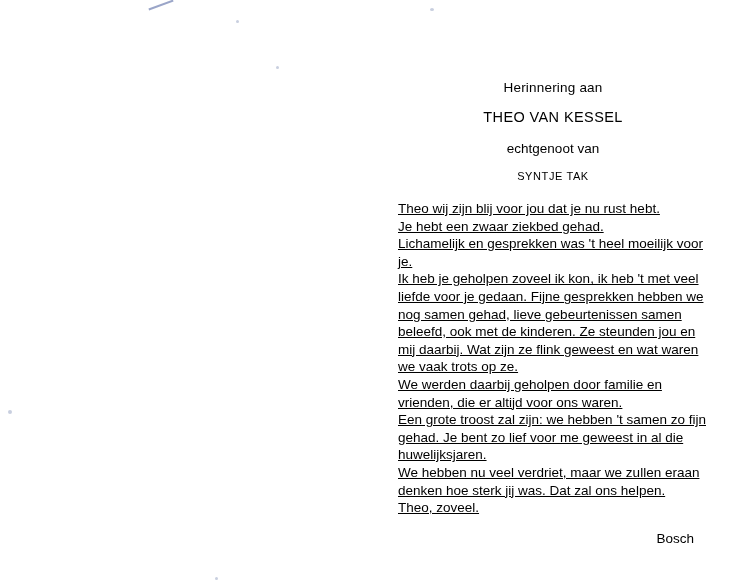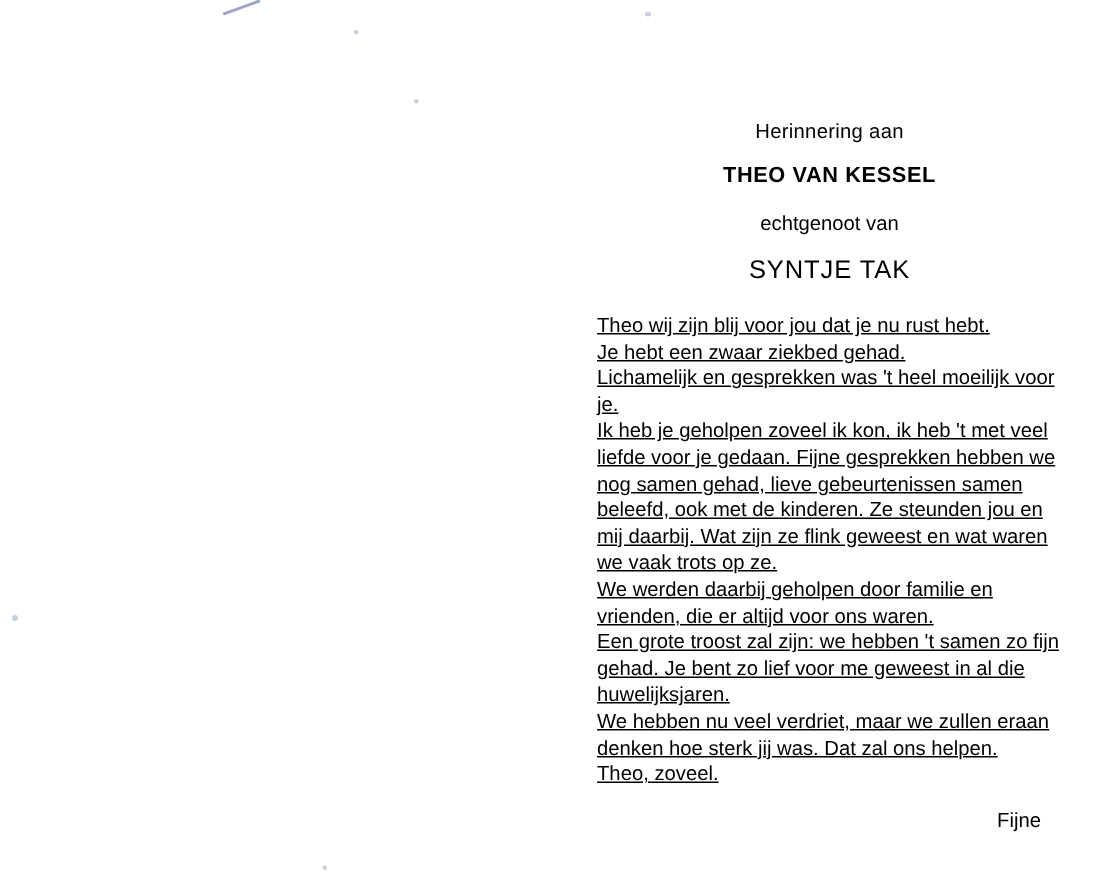--- a/index.html
+++ b/index.html
@@ -41,30 +41,30 @@
   .centered {
     text-align: center;
   }
   .line-herinnering {
     font-size: 13.5px;
     letter-spacing: .2px;
     margin-bottom: 14px;
   }
   .line-name {
     font-size: 14.5px;
-    font-weight: bold;
+    font-weight: normal;
     letter-spacing: .4px;
     margin-bottom: 16px;
   }
   .line-echtgenoot {
     font-size: 13.5px;
     margin-bottom: 14px;
   }
   .line-spouse {
-    font-size: 17px;
+    font-size: 11px;
     letter-spacing: .6px;
     margin-bottom: 18px;
   }
   .dates {
     font-size: 13.5px;
     line-height: 18px;
     margin-bottom: 16px;
     text-align: center;
   }
   .body-text {
@@ -110,16 +110,16 @@
       <p>Theo wij zijn blij voor jou dat je nu rust hebt.</p>
       <p>Je hebt een zwaar ziekbed gehad.</p>
       <p>Lichamelijk en gesprekken was 't heel moeilijk voor je.</p>
       <p>Ik heb je geholpen zoveel ik kon, ik heb 't met veel liefde voor je gedaan. Fijne gesprekken hebben we nog samen gehad, lieve gebeurtenissen samen beleefd, ook met de kinderen. Ze steunden jou en mij daarbij. Wat zijn ze flink geweest en wat waren we vaak trots op ze.</p>
       <p>We werden daarbij geholpen door familie en vrienden, die er altijd voor ons waren.</p>
       <p>Een grote troost zal zijn: we hebben 't samen zo fijn gehad. Je bent zo lief voor me geweest in al die huwelijksjaren.</p>
       <p>We hebben nu veel verdriet, maar we zullen eraan denken hoe sterk jij was. Dat zal ons helpen.</p>
       <p>Theo, zoveel.</p>
     </div>
 
-    <div class="signature">Fijne</div>
+    <div class="signature">Bosch</div>
 
   </div>
 </div>
 
 </body></html>

